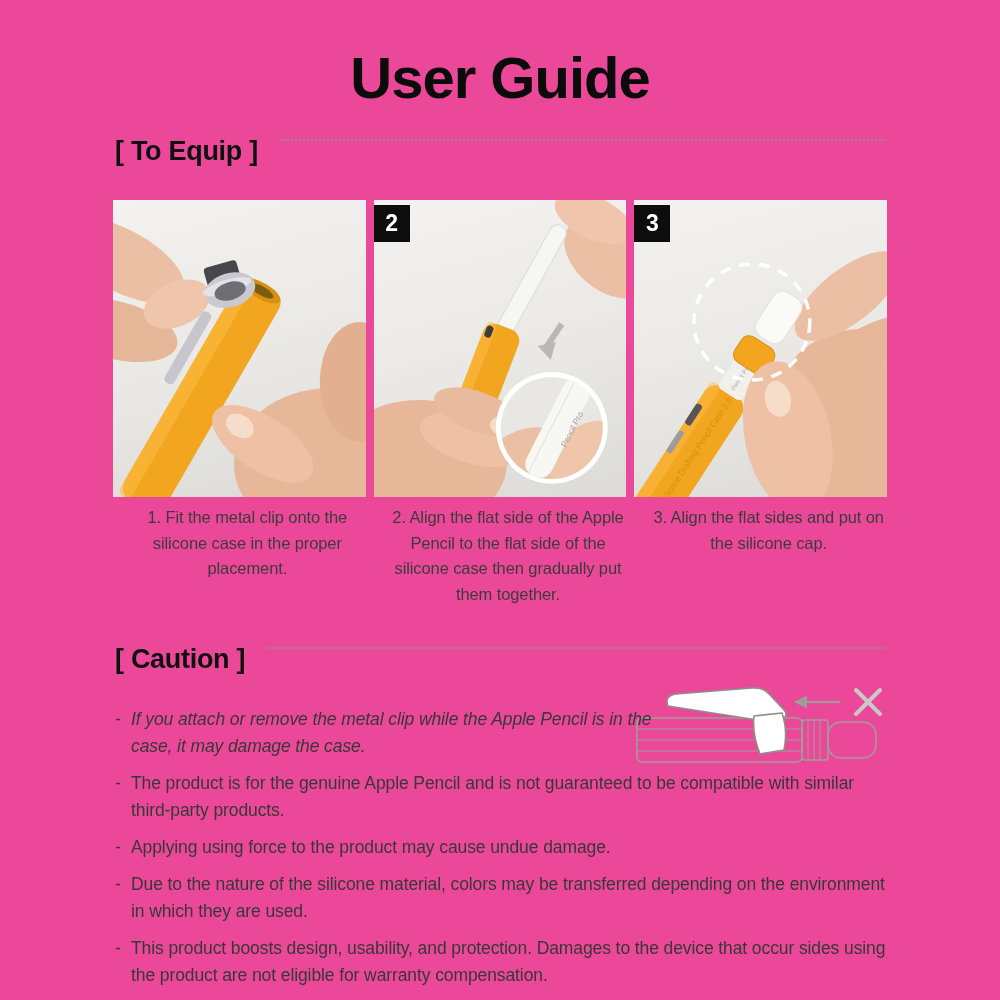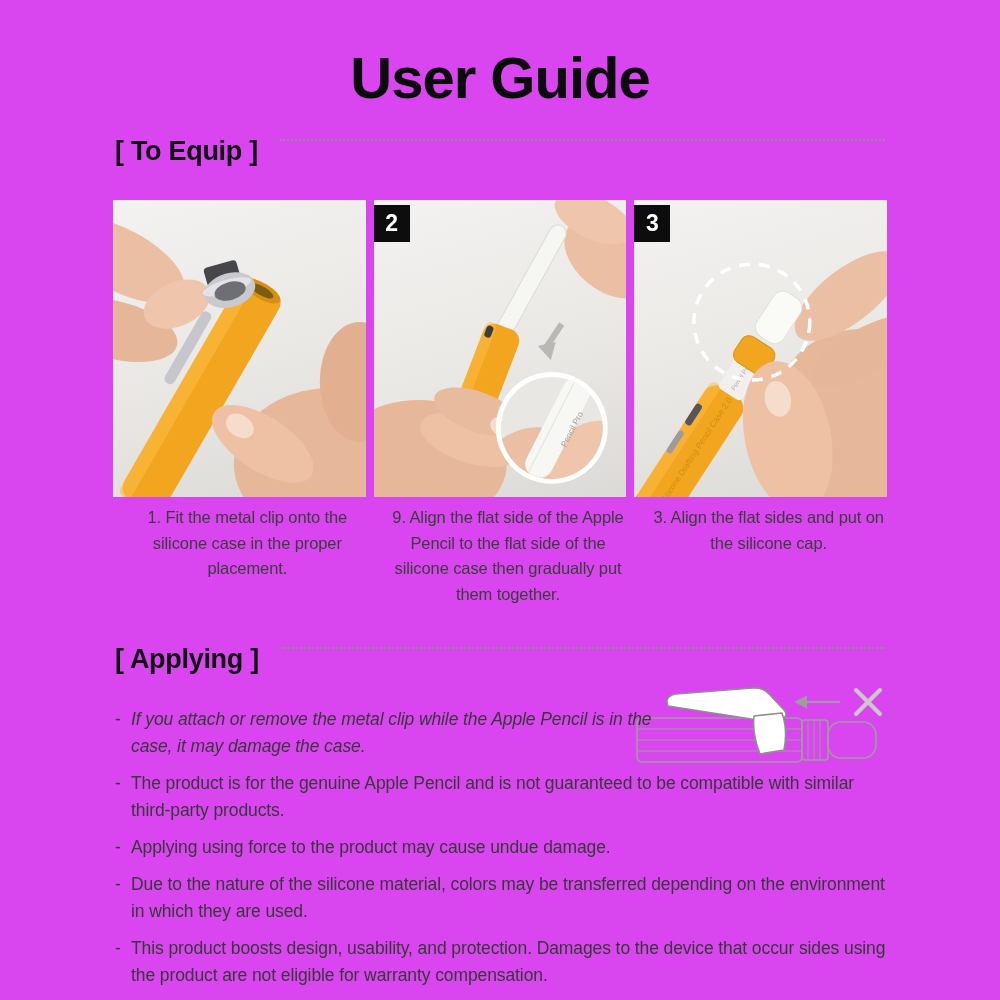--- a/index.html
+++ b/index.html
@@ -1,19 +1,19 @@
 <!DOCTYPE html>
 <html><head>
 <meta charset="utf-8">
 <style>
   * { margin:0; padding:0; box-sizing:border-box; }
   html,body { background:#ffffff; }
   body { width:1000px; height:1000px; font-family:"Liberation Sans", sans-serif; position:relative; overflow:hidden; }
 
-  .page { position:absolute; inset:0; background:#d946ef; }
+  .page { position:absolute; inset:0; background:#ec4899; }
 
   .main-title {
     position:absolute; top:44px; left:0; width:1000px;
     text-align:center; font-size:58px; font-weight:800; letter-spacing:-1px;
     color:#0b0b0b;
   }
 
   .section-head {
     position:absolute; left:115px; width:770px;
     display:flex; 
@@ -193,26 +193,26 @@
         <ellipse cx="154" cy="237" rx="43" ry="77" transform="rotate(-12 154 237)" fill="#eec0a4"></ellipse>
         <ellipse cx="144" cy="199" rx="13" ry="18" transform="rotate(-12 144 199)" fill="#f6dcca"></ellipse>
 
         <circle cx="118" cy="122" r="58" fill="none" stroke="#ffffff" stroke-width="3.5" stroke-dasharray="11 9"></circle>
       </svg>
     </div>
   </div>
 
   <div class="captions-row">
     <div class="caption">1. Fit the metal clip onto the silicone case in the proper placement.</div>
-    <div class="caption">9. Align the flat side of the Apple Pencil to the flat side of the silicone case then gradually put them together.</div>
+    <div class="caption">2. Align the flat side of the Apple Pencil to the flat side of the silicone case then gradually put them together.</div>
     <div class="caption">3. Align the flat sides and put on the silicone cap.</div>
   </div>
 
   <div class="section-head" id="caution-head">
-    <span class="head-label">[ Applying ]</span>
+    <span class="head-label">[ Caution ]</span>
     <span class="head-dots"></span>
   </div>
 
   <div class="caution-illustration">
     <svg viewBox="0 0 256 88">
       <g stroke="#9d9d9b" fill="none" stroke-width="1.6">
         <rect x="3" y="34" width="165" height="44" rx="5"></rect>
         <line x1="3" y1="45" x2="168" y2="45" stroke-width="1"></line>
         <line x1="3" y1="56" x2="168" y2="56" stroke-width="1"></line>
         <line x1="3" y1="67" x2="168" y2="67" stroke-width="1"></line>

